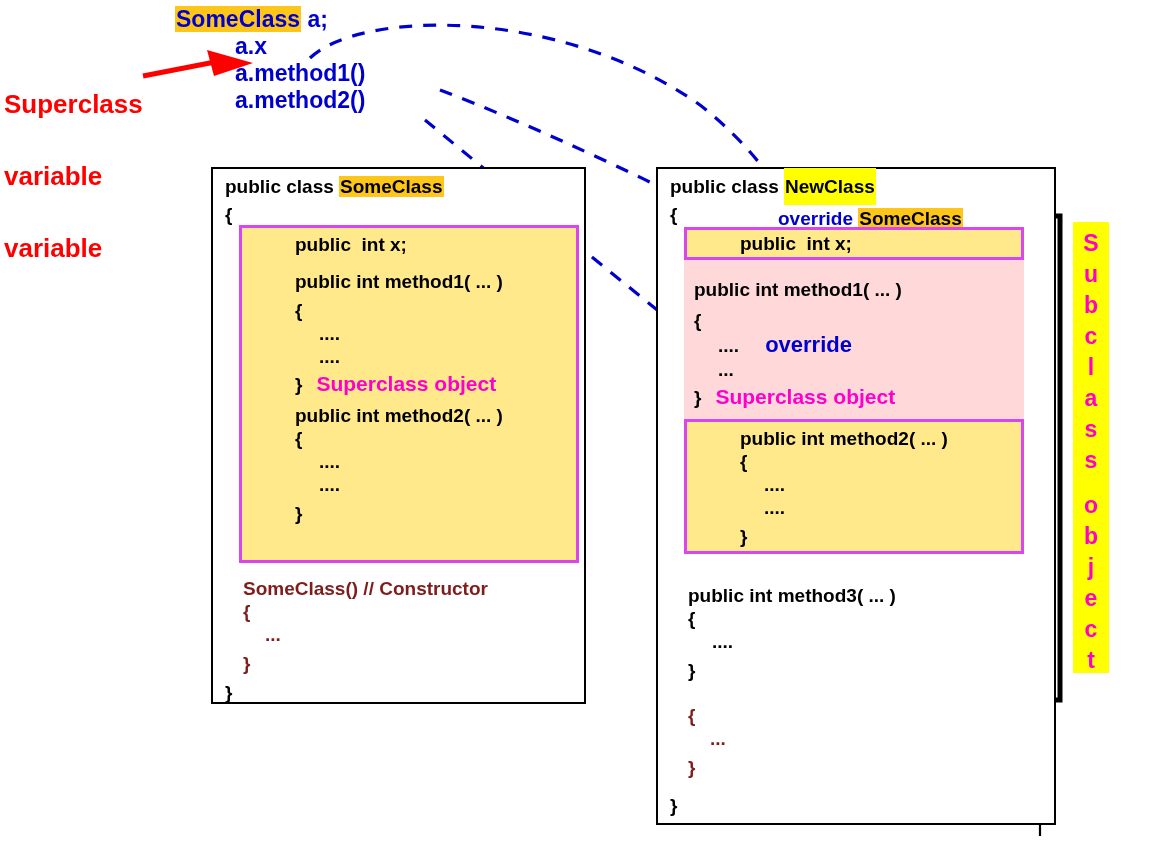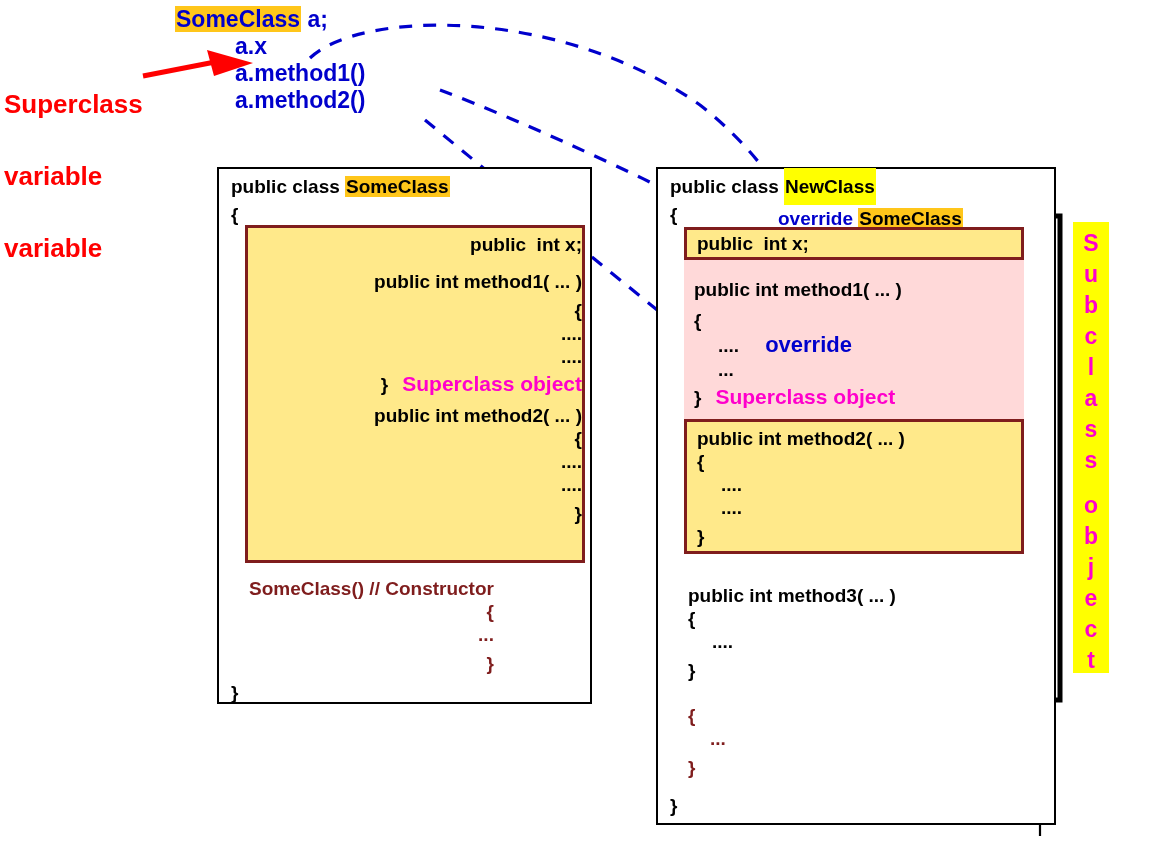--- a/index.html
+++ b/index.html
@@ -19,34 +19,34 @@
   #superclass-note{left:4px;top:44px;color:#FF0000;font-weight:bold;
       font-size:26px;line-height:24px;white-space:pre;}
 
   
   #using-note{left:645px;top:20px;color:#FF0000;font-weight:bold;
       font-size:20px;line-height:25px;white-space:nowrap;}
   #using-note .blue{color:#0000CC;}
 
   
   .classbox{border:2px solid #000;background:#fff;box-sizing:border-box;}
-  #superclass-box{left:217px;top:167px;width:375px;height:537px;text-align:right;}
+  #superclass-box{left:211px;top:167px;width:375px;height:537px;}
   #subclass-box{left:656px;top:167px;width:400px;height:658px;}
 
   .codeline{font-size:19px;font-weight:bold;color:#000;white-space:pre;line-height:23px;}
   .codeline.red{color:#7f1d1d;}
   .magenta{color:#FF00CC;font-weight:bold;font-size:21px;}
   .blue{color:#0000CC;font-weight:bold;}
 
   .hl-yellow{background:#FFFF00;padding:8px 1px;}
   .hl-amber{background:#FFC61A;padding:0 1px;}
 
   
   .member-panel{position:absolute;box-sizing:border-box;}
-  .panel-yellow{background:#FFE98A;border:3px solid #7f1d1d;}
+  .panel-yellow{background:#FFE98A;border:3px solid #d946ef;padding-left:43px;}
   .panel-pink{background:#FFD9D9;border:0;}
 
   
   #sc-header{left:12px;top:6px;}
   #sc-openbrace{left:12px;top:34px;}
   #sc-panel{left:26px;top:56px;width:340px;height:338px;}
   #sc-closebrace{left:12px;top:512px;}
   #sc-ctor{left:30px;top:408px;}
 
   

